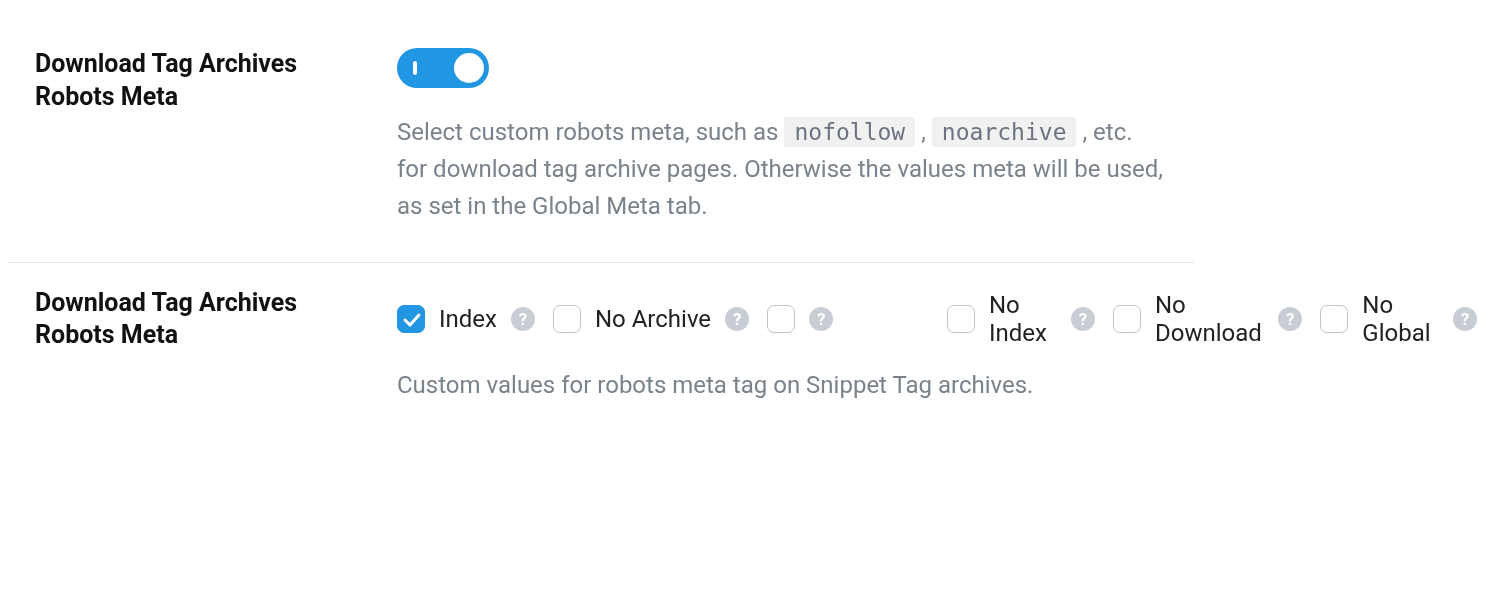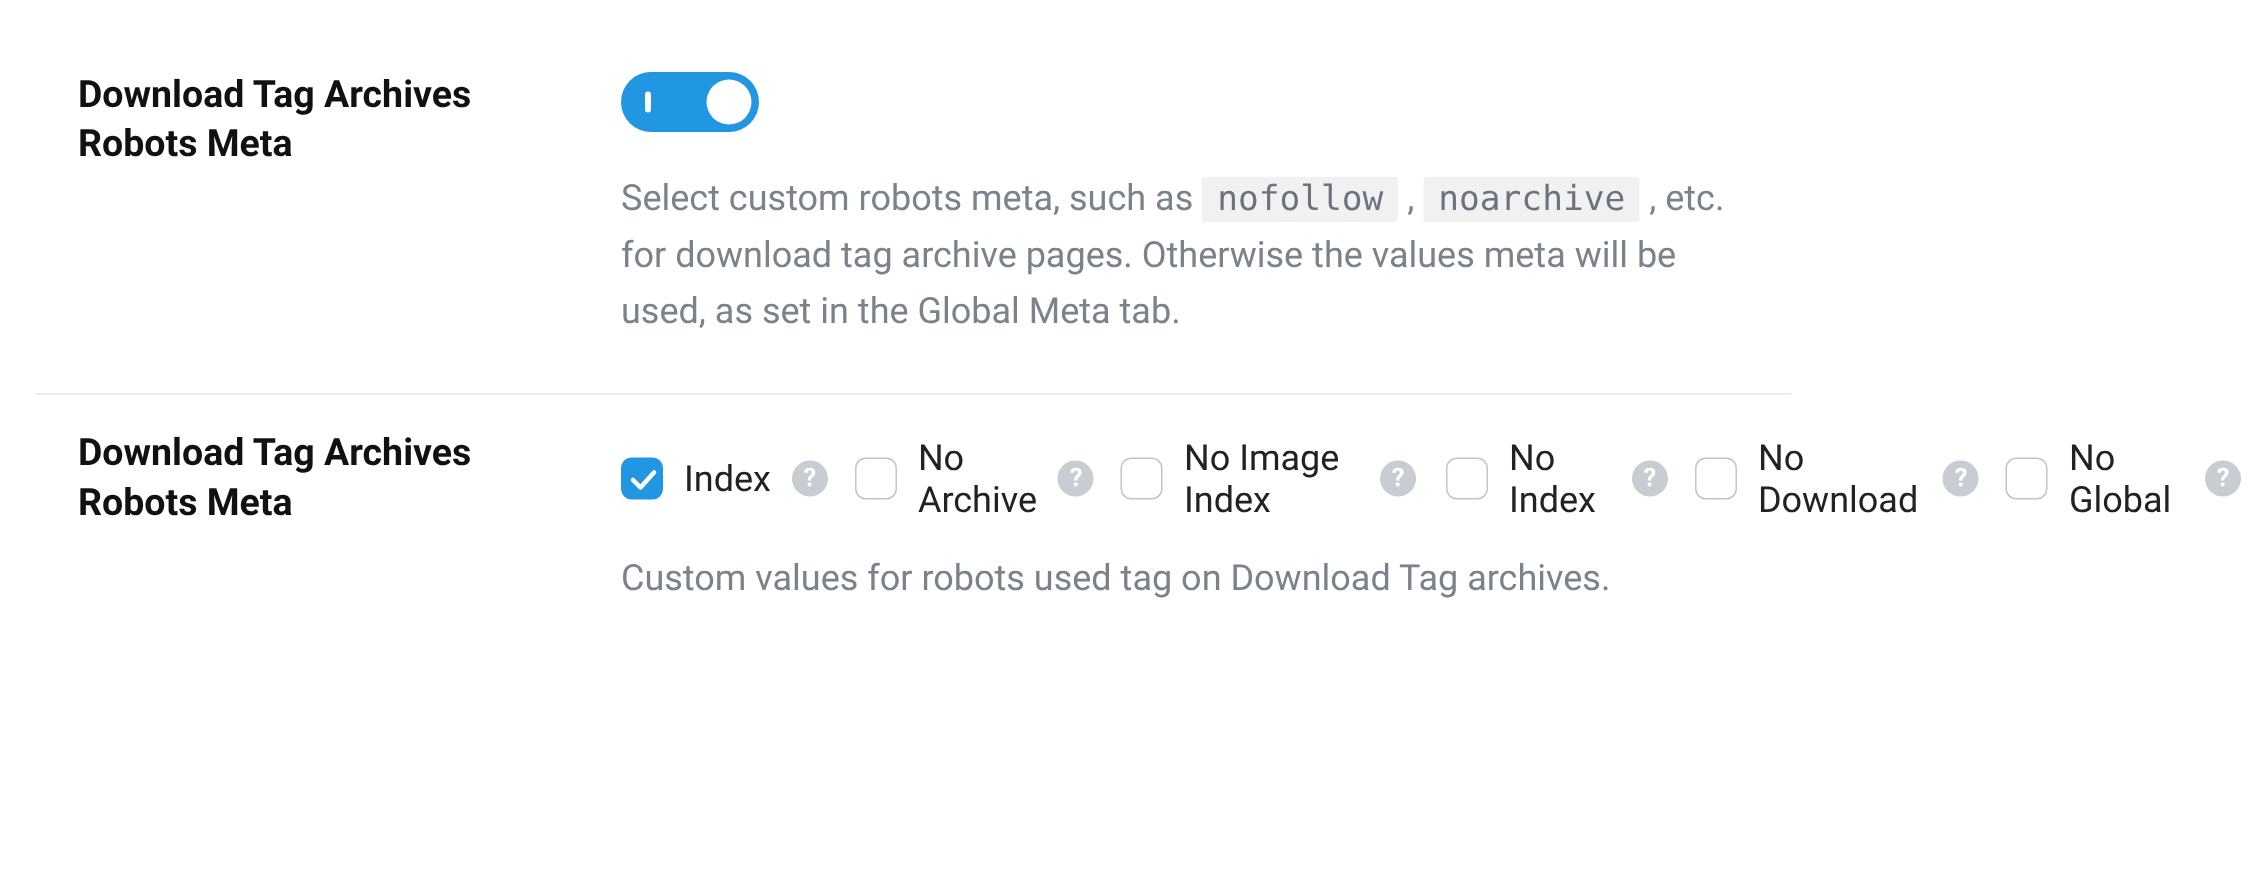--- a/index.html
+++ b/index.html
@@ -5,21 +5,21 @@
   * { box-sizing: border-box; }
   html, body {
     margin: 0;
     padding: 0;
     font-family: -apple-system, BlinkMacSystemFont, "Segoe UI", Roboto, "Helvetica Neue", Arial, sans-serif;
     background: #fff;
     color: #1e1e1e;
   }
   .wrap {
     width: 1204px;
-    padding: 24px 10px 24px 24px;
+    padding: 24px 10px 24px 7px;
   }
   .row {
     display: flex;
     align-items: flex-start;
     padding: 24px 28px 36px 28px;
   }
   .row + .row {
     border-top: 1px solid #e5e5e5;
   }
   .label-col {
@@ -177,21 +177,20 @@
             <span>Index</span>
             <span class="help">?</span>
           </label>
           <label class="check-item">
             <span class="cbox"></span>
             <span>No Archive</span>
             <span class="help">?</span>
           </label>
           <label class="check-item">
             <span class="cbox"></span>
-            <span>No Image Index</span>
             <span class="help">?</span>
           </label>
         </div>
 
         <div class="check-col">
           <label class="check-item">
             <span class="cbox"></span>
             <span>No Index</span>
             <span class="help">?</span>
           </label>
@@ -201,17 +200,17 @@
             <span class="help">?</span>
           </label>
           <label class="check-item">
             <span class="cbox"></span>
             <span>No Global</span>
             <span class="help">?</span>
           </label>
         </div>
 
       </div>
-      <div class="desc">Custom values for robots used tag on Download Tag archives.</div>
+      <div class="desc">Custom values for robots meta tag on Snippet Tag archives.</div>
     </div>
   </div>
 
 </div>
 
 </body></html>

